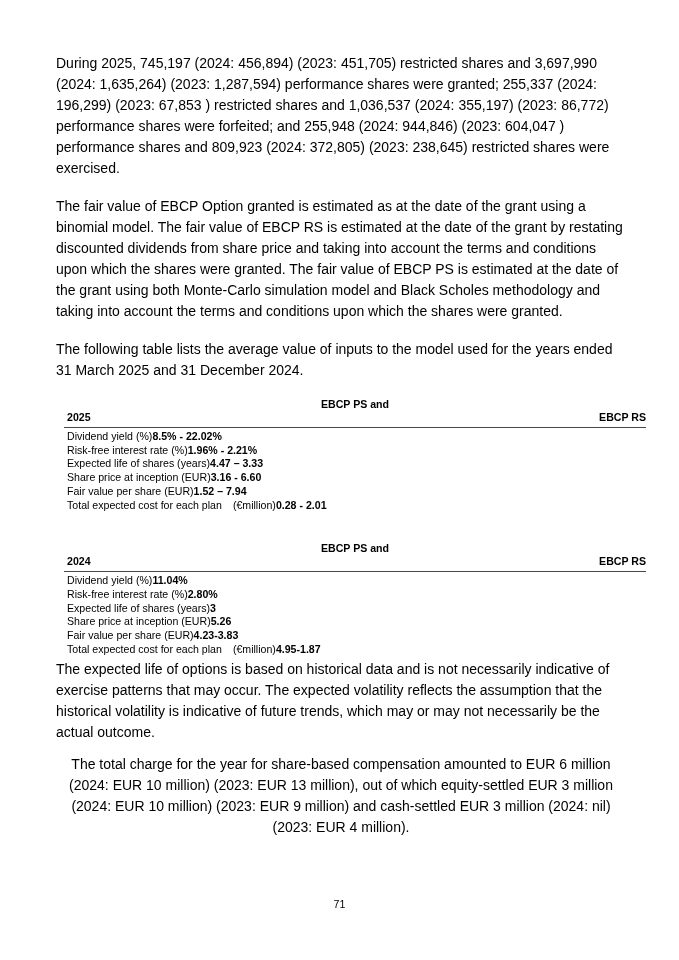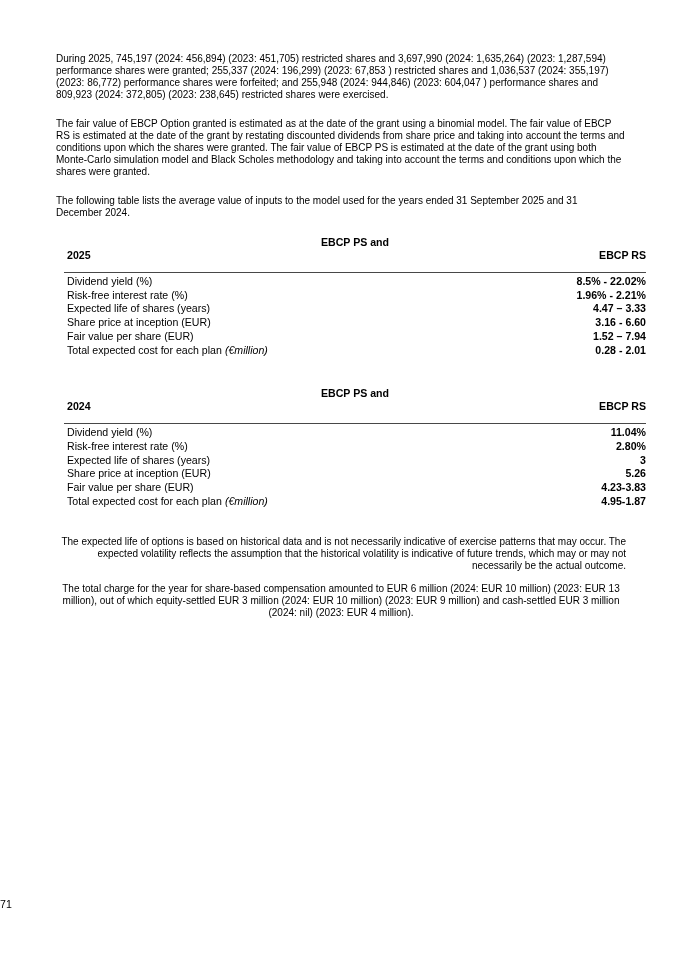--- a/index.html
+++ b/index.html
@@ -17,83 +17,82 @@
     color: #000000;
   }
   .content {
     position: absolute;
     left: 56px;
     top: 53px;
     width: 570px;
   }
   .para {
     margin: 0 0 17px 0;
-    font-size: 10px;
-    line-height: 12px;
+    font-size: 14px;
+    line-height: 21px;
     text-align: left;
     color: #000;
   }
-  .para-tight-top { margin-top: 28px; margin-bottom: 11px; text-align: right; }
+  .para-tight-top { margin-top: 3px; margin-bottom: 11px; }
   .para-last { margin-bottom: 4px; text-align: center; }
 
   .fin-table {
     margin: 17px 0 0 8px;
     width: 582px;
     font-size: 10.6px;
   }
   .fin-table.second { margin-top: 30px; }
   .tbl-colhead-top {
     font-weight: bold;
     text-align: center;
     line-height: 13px;
   }
   .tbl-head-row {
     display: flex;
     justify-content: space-between;
     align-items: flex-end;
     font-weight: bold;
     line-height: 13px;
     border-bottom: 1.5px solid #474747;
-    padding: 0 0 10px 3px;
+    padding: 0 0 3px 3px;
   }
   .tbl-body {
     margin-top: 2px;
   }
   .tbl-row {
     display: flex;
-    justify-content: space-between;
     line-height: 13.7px;
     padding-left: 3px;
-    gap: 40px;
   }
   .row-label { font-weight: normal; white-space: nowrap; }
-  .row-note  { font-style: italic; margin-left: 3px; }
+  .row-note  { margin-left: 11px; }
   .row-value { font-weight: bold; text-align: right; white-space: nowrap; }
 
   .page-number {
     position: absolute;
     top: 898px;
     left: 0;
     width: 100%;
+    text-align: center;
     font-size: 10.6px;
     line-height: 13px;
     color: #000;
   }
 </style>
 </head>
 <body>
 
 <div class="page">
   <div class="content">
 
     <p class="para">During 2025, 745,197 (2024: 456,894) (2023: 451,705) restricted shares and 3,697,990 (2024: 1,635,264) (2023: 1,287,594) performance shares were granted; 255,337 (2024: 196,299) (2023: 67,853 ) restricted shares and 1,036,537 (2024: 355,197) (2023: 86,772) performance shares were forfeited; and 255,948 (2024: 944,846) (2023: 604,047 ) performance shares and 809,923 (2024: 372,805) (2023: 238,645) restricted shares were exercised.</p>
 
     <p class="para">The fair value of EBCP Option granted is estimated as at the date of the grant using a binomial model. The fair value of EBCP RS is estimated at the date of the grant by restating discounted dividends from share price and taking into account the terms and conditions upon which the shares were granted. The fair value of EBCP PS is estimated at the date of the grant using both Monte-Carlo simulation model and Black Scholes methodology and taking into account the terms and conditions upon which the shares were granted.</p>
 
-    <p class="para">The following table lists the average value of inputs to the model used for the years ended 31 September 2025 and 31 December 2024.</p>
+    <p class="para">The following table lists the average value of inputs to the model used for the years ended 31 March 2025 and 31 December 2024.</p>
 
     <section class="fin-table">
       <div class="tbl-colhead-top">EBCP PS and</div>
       <div class="tbl-head-row">
         <span class="tbl-year">2025</span>
         <span class="tbl-colhead">EBCP RS</span>
       </div>
       <div class="tbl-body">
         <div class="tbl-row">
           <span class="row-label">Dividend yield (%)</span>

